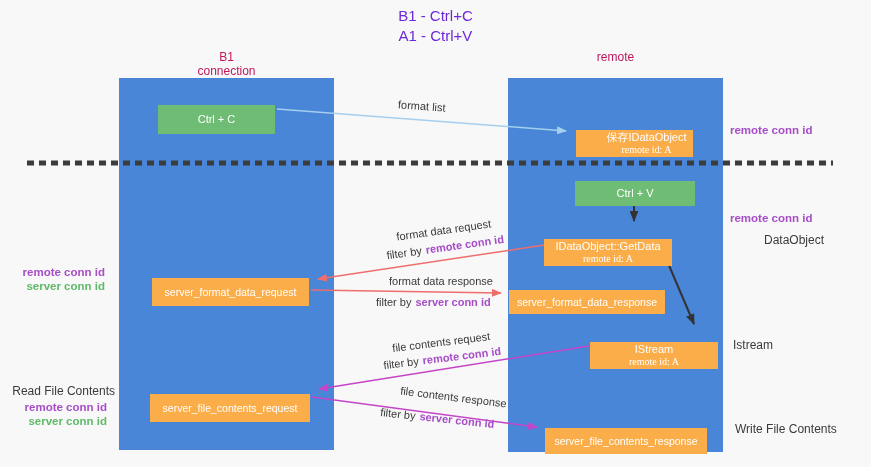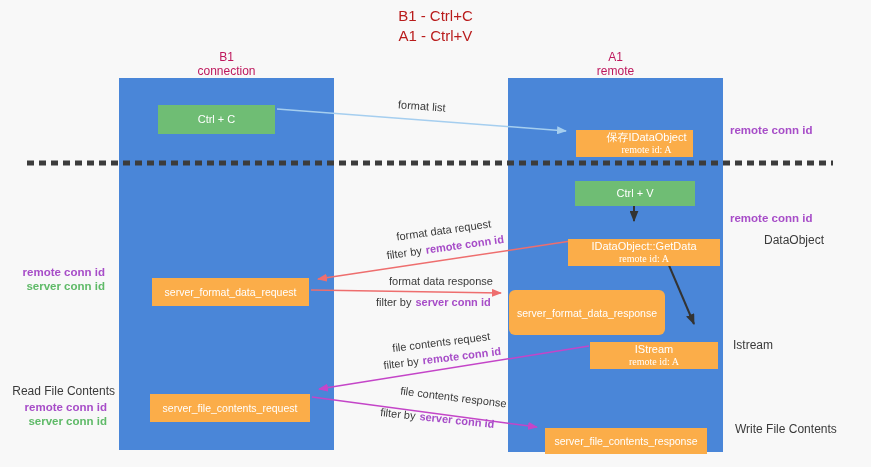--- a/index.html
+++ b/index.html
@@ -1,19 +1,19 @@
 <!DOCTYPE html>
 <html><head>
 <meta charset="utf-8">
 <style>
   * { margin:0; padding:0; box-sizing:border-box; }
   body { background:#f8f8f8; font-family:"Liberation Sans", sans-serif; }
   .canvas { position:relative; width:871px; height:467px; background:#f8f8f8; overflow:hidden; }
 
-  .title-line { position:absolute; left:0; width:871px; text-align:center; font-size:15px; color:#b91c1c; }
+  .title-line { position:absolute; left:0; width:871px; text-align:center; font-size:15px; color:#6d28d9; }
   #title1 { top:7px; }
   #title2 { top:27px; }
 
   .lane-header { position:absolute; width:215px; text-align:center; font-size:12px; line-height:14px; color:#be185d; z-index:3; }
   #lane-header-left { left:119px; top:50px; }
   #lane-header-right { left:508px; top:50px; }
 
   .lane { position:absolute; top:78px; width:215px; background:#4A86D8; z-index:1; }
   #lane-left  { left:119px; height:372px; }
   #lane-right { left:508px; height:374px; }
@@ -24,23 +24,23 @@
           align-items:center; justify-content:center; text-align:center; white-space:nowrap;margin-top:11px; }
   .green  { background:#6FBD74; }
   .orange { background:#FBAD49; }
   .node .l1 { font-size:11px; line-height:13px; }
   .node .l2 { font-size:10px; line-height:12px;font-family:Liberation Serif, serif; }
   .node .single { font-size:10.5px; }
 
   #node-ctrl-c          { left:158px; top:94px;  width:117px; height:29px; }
   #node-save-dataobject { left:576px; top:119px; width:117px; height:27px;padding-left:24px; }
   #node-ctrl-v          { left:575px; top:170px; width:120px; height:25px; }
-  #node-getdata         { left:568px; top:228px; width:152px; height:27px; }
+  #node-getdata         { left:544px; top:228px; width:128px; height:27px; }
   #node-format-request  { left:152px; top:267px; width:157px; height:28px; }
-  #node-format-response { left:509px; top:279px; width:156px; height:45px;border-radius:6px; }
+  #node-format-response { left:509px; top:279px; width:156px; height:24px; }
   #node-istream         { left:590px; top:331px; width:128px; height:27px; }
   #node-file-request    { left:150px; top:383px; width:160px; height:28px; }
   #node-file-response   { left:545px; top:417px; width:162px; height:26px; }
 
   .side-label { position:absolute; z-index:3; font-size:12px; color:#3a3a3a; white-space:nowrap; }
   .bold-purple { color:#A74DC8; font-weight:bold; font-size:11.5px; line-height:14px; }
   .bold-green  { color:#5FBA68; font-weight:bold; font-size:11.5px; line-height:14px; }
   .right-align { text-align:right; }
 
   #ann-right-remote-1   { left:730px; top:123px; }
@@ -70,21 +70,20 @@
 <div class="canvas">
 
   <div class="title-line" id="title1">B1 - Ctrl+C</div>
   <div class="title-line" id="title2">A1 - Ctrl+V</div>
 
   <div class="lane-header" id="lane-header-left">
     <div>B1</div>
     <div>connection</div>
   </div>
   <div class="lane-header" id="lane-header-right">
-    <div>A1</div>
     <div>remote</div>
   </div>
 
   <div class="lane" id="lane-left"></div>
   <div class="lane" id="lane-right"></div>
 
   <svg class="arrows" width="871" height="467" viewBox="0 0 871 467">
     <defs>
       <marker id="ah-blue" viewBox="0 0 10 8" refX="9" refY="4" markerWidth="10" markerHeight="8" orient="auto" markerUnits="userSpaceOnUse">
           <path d="M0,0 L10,4 L0,8 z" fill="#A5CEEF"></path>

